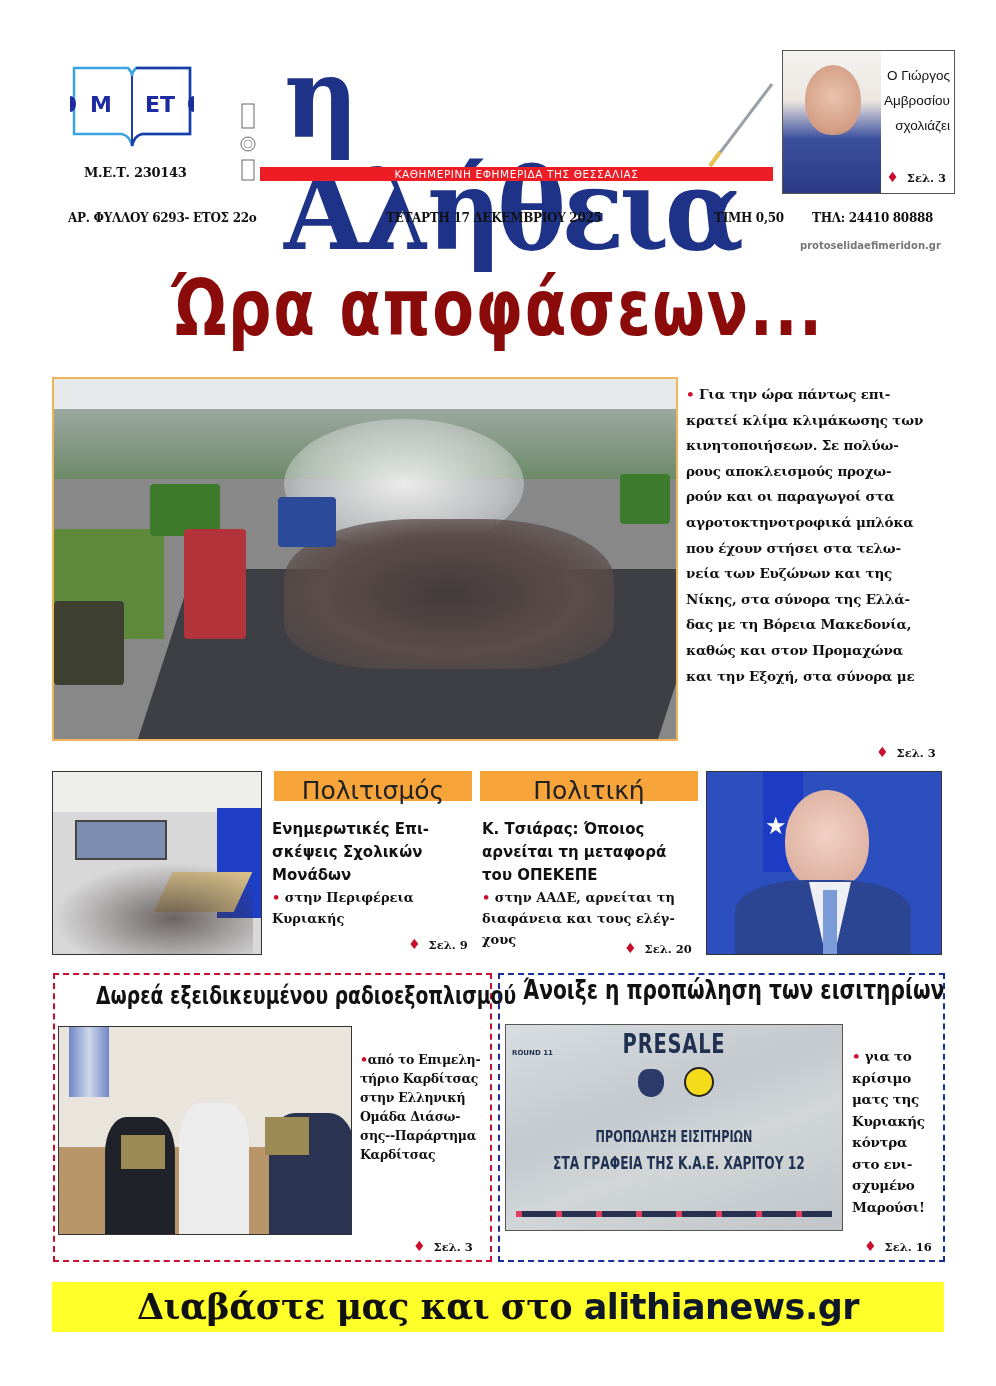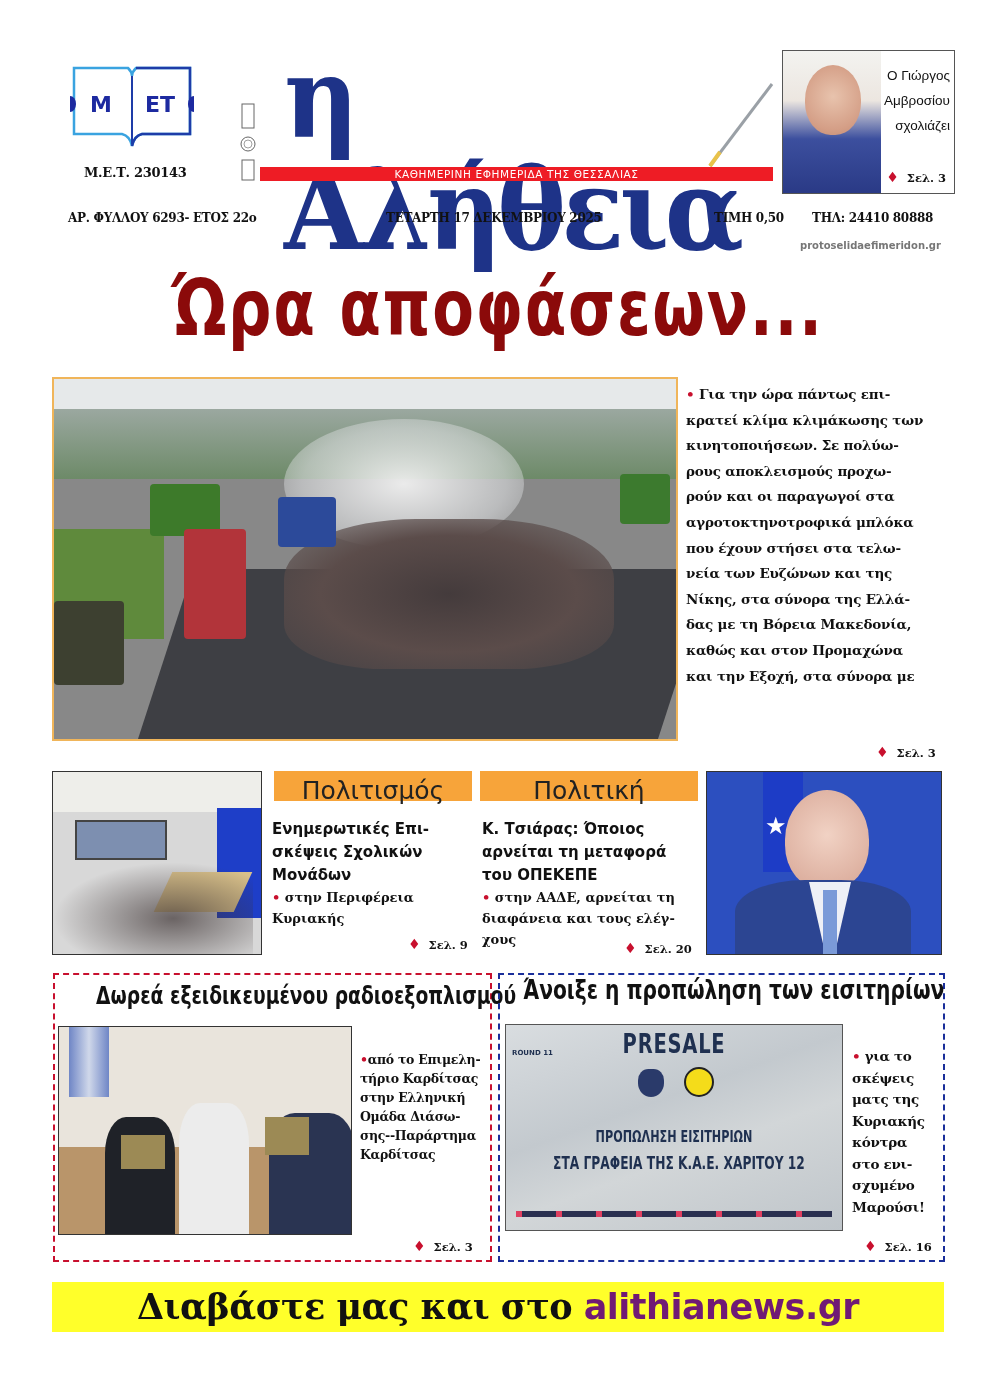--- a/index.html
+++ b/index.html
@@ -65,21 +65,21 @@
   .box-title { font-family: "DejaVu Sans", sans-serif; font-weight: bold; color: #111; white-space: nowrap; transform-origin: left top; }
   .box-text { font-family: "DejaVu Serif", serif; font-weight: bold; font-size: 12.5px; line-height: 19px; color: #111; letter-spacing: -0.3px; }
 
   .donation-photo { left: 58px; top: 1026px; width: 294px; height: 209px; border: 1px solid #333; overflow: hidden; background: #e9e4dc; }
   .presale-photo { left: 505px; top: 1024px; width: 338px; height: 207px; border: 1px solid #555; overflow: hidden; background: linear-gradient(160deg,#d9dde0,#c3c9ce 40%, #d2d6d8 60%, #bfc5ca); }
   .presale-title { position: absolute; left: 0; width: 100%; top: 4px; text-align: center; font-family: "DejaVu Sans", sans-serif; font-weight: bold; font-size: 26px; color: #1f3050; transform: scaleX(0.75); letter-spacing: 1px; }
   .presale-line { position: absolute; left: 0; width: 100%; text-align: center; font-family: "DejaVu Sans", sans-serif; font-weight: bold; color: #1f3050; white-space: nowrap; }
 
   
   .banner { left: 52px; top: 1282px; width: 892px; height: 50px; background: #ffff2a; text-align: center; font-family: "DejaVu Serif", serif; font-weight: bold; font-size: 35px; line-height: 50px; color: #111; white-space: nowrap; letter-spacing: -0.5px; }
-  .banner .url { color: #701a75; font-family: "DejaVu Sans", sans-serif; font-weight: bold; text-align: center; }
+  .banner .url { color: #0f172a; font-family: "DejaVu Sans", sans-serif; font-weight: bold; text-align: center; }
 </style>
 </head>
 <body>
 
 <div class="abs met-logo">
   <svg class="met-book" viewBox="0 0 132 82">
     <path d="M8 2 L62 2 Q66 6 66 10 Q66 6 70 2 L124 2 L124 68 L76 68 Q68 70 66 80 Q64 70 56 68 L8 68 Z" fill="none" stroke="#3aa3e0" stroke-width="2.5"></path>
     <path d="M70 2 L124 2 L124 68 L76 68 Q68 70 66 80" fill="none" stroke="#1e3ca8" stroke-width="2.5"></path>
     <line x1="66" y1="10" x2="66" y2="78" stroke="#1e3ca8" stroke-width="2"></line>
     <path d="M4 30 a6 8 0 0 1 0 16 Z" fill="#1d2aa0"></path>
@@ -239,21 +239,21 @@
   <div class="abs" style="left:6px;top:24px;font-family:'DejaVu Sans',sans-serif;font-size:7px;font-weight:bold;color:#1f3050;">ROUND 11</div>
   <div class="presale-title">PRESALE</div>
   <div class="abs" style="left:132px;top:44px;width:26px;height:28px;border-radius:40% 40% 50% 50%;background:#2a3a6a;"></div>
   <div class="abs" style="left:178px;top:42px;width:30px;height:30px;border-radius:50%;background:#f4dc1a;border:2px solid #222;"></div>
   <div class="presale-line" style="top:102px;font-size:16px;transform:scaleX(0.7);">ΠΡΟΠΩΛΗΣΗ ΕΙΣΙΤΗΡΙΩΝ</div>
   <div class="presale-line" style="top:128px;font-size:17px;transform:scaleX(0.72);">ΣΤΑ ΓΡΑΦΕΙΑ ΤΗΣ Κ.Α.Ε. ΧΑΡΙΤΟΥ 12</div>
   <div class="abs" style="left:10px;top:186px;width:316px;height:6px;background:repeating-linear-gradient(90deg,#e04060 0 6px,#2a3050 6px 40px);"></div>
 </div>
 <div class="abs box-text" style="left:852px;top:1046px;width:90px;font-size:13.5px;line-height:21.5px;">
   <div><span class="bullet">• </span><span>για το</span></div>
-  <div>σκέψεις</div>
+  <div>κρίσιμο</div>
   <div>ματς της</div>
   <div>Κυριακής</div>
   <div>κόντρα</div>
   <div>στο ενι-</div>
   <div>σχυμένο</div>
   <div>Μαρούσι!</div>
 </div>
 <div class="abs page-ref" style="left:864px;top:1238px;">
   <span class="diamond">♦</span><span>Σελ. 16</span>
 </div>

